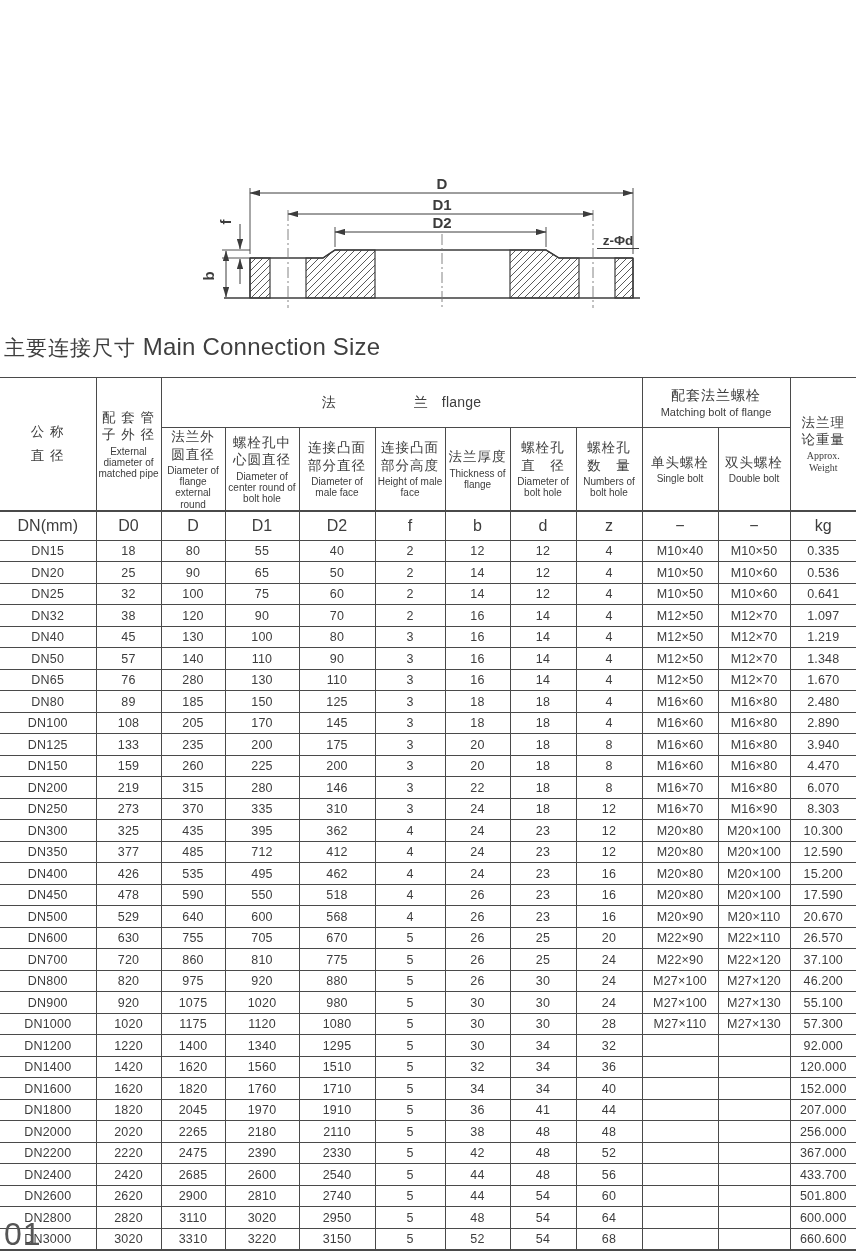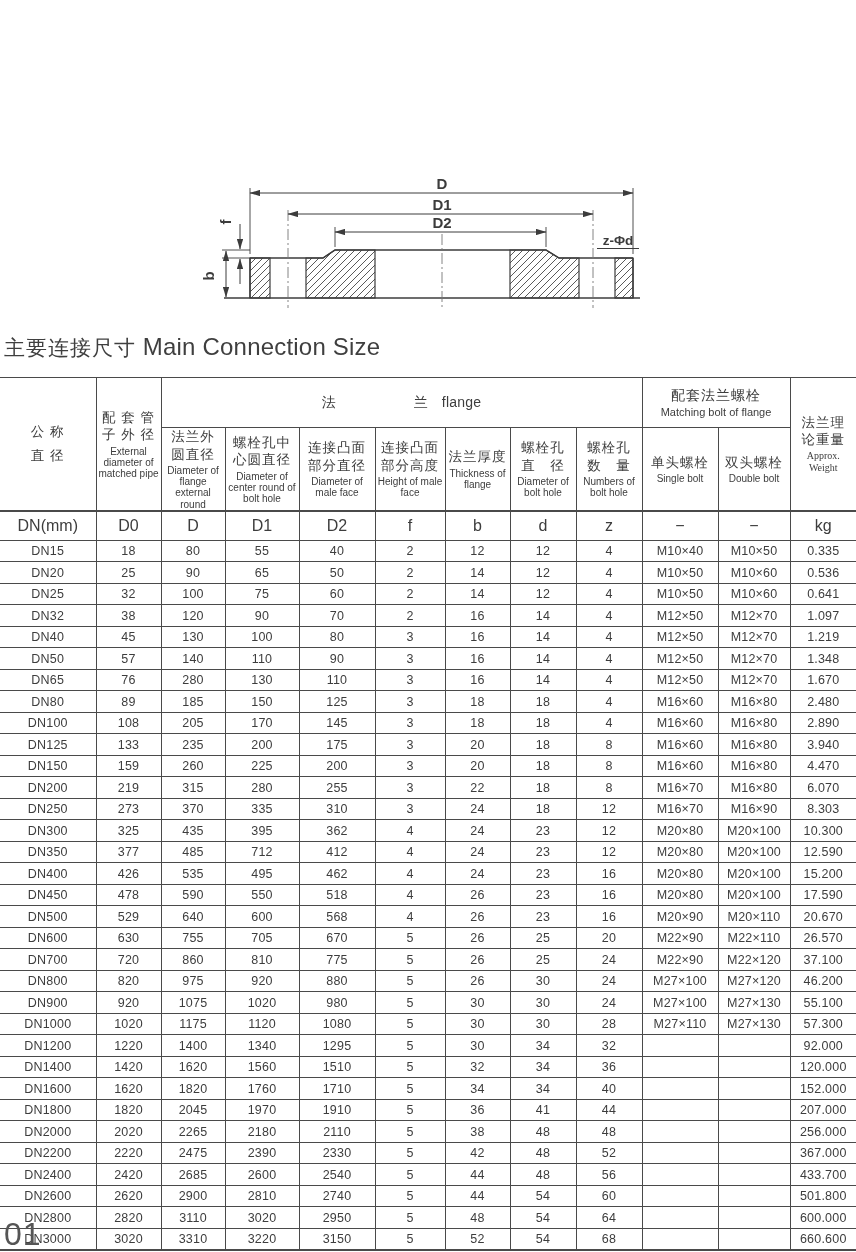--- a/index.html
+++ b/index.html
@@ -375,21 +375,21 @@
           <td>8</td>
           <td>M16×60</td>
           <td>M16×80</td>
           <td>4.470</td>
         </tr>
         <tr>
           <td>DN200</td>
           <td>219</td>
           <td>315</td>
           <td>280</td>
-          <td>255</td>
+          <td>146</td>
           <td>3</td>
           <td>22</td>
           <td>18</td>
           <td>8</td>
           <td>M16×70</td>
           <td>M16×80</td>
           <td>6.070</td>
         </tr>
         <tr>
           <td>DN250</td>

